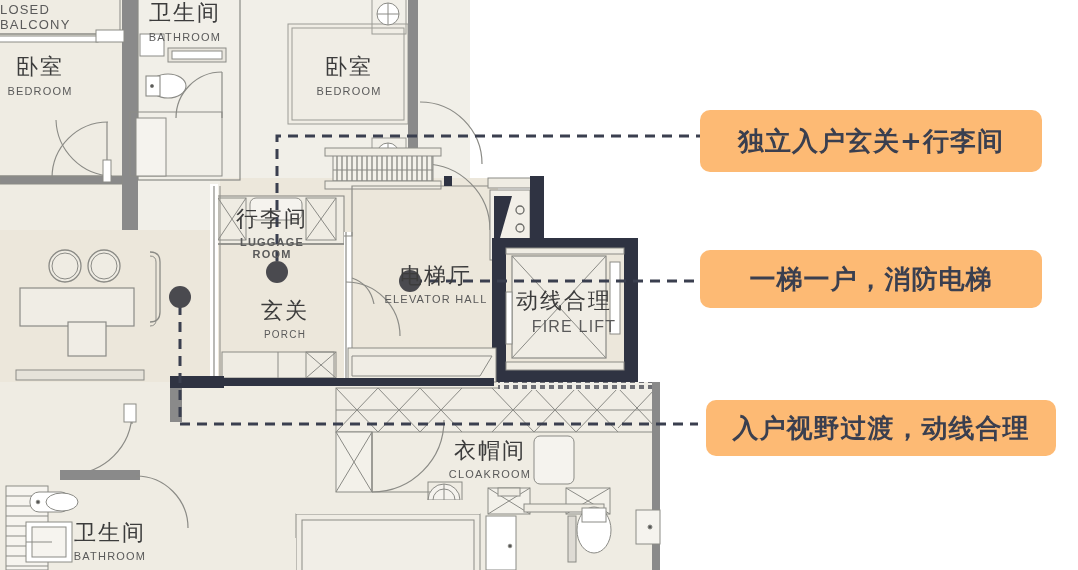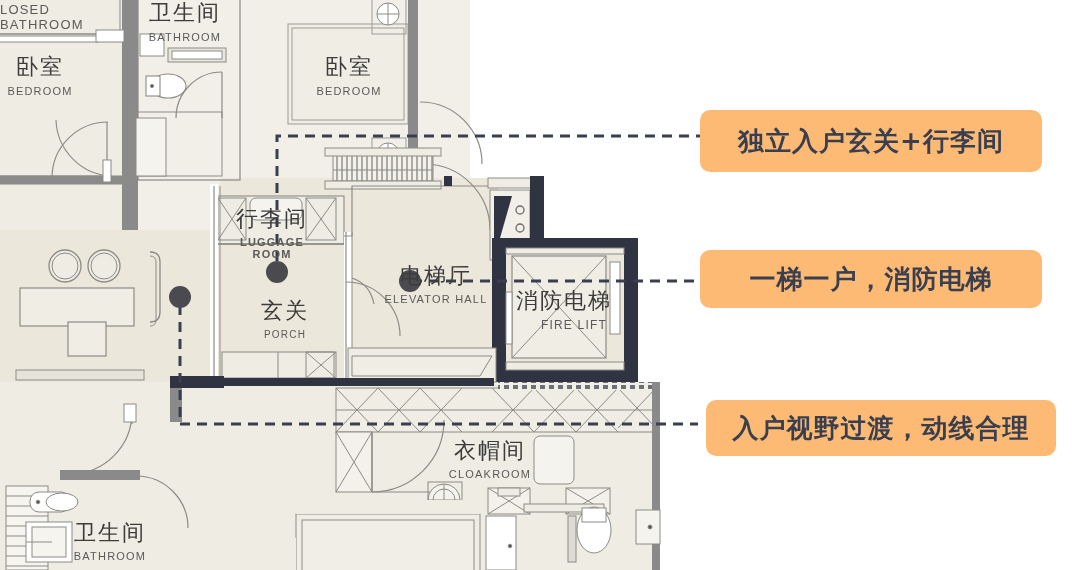--- a/index.html
+++ b/index.html
@@ -319,21 +319,21 @@
     </g>
     <g fill="#4a4a4f">
       <circle cx="277" cy="272" r="11"></circle>
       <circle cx="410" cy="281" r="11"></circle>
       <circle cx="180" cy="297" r="11"></circle>
     </g>
 
   </svg>
 
   <div class="roomlabel" style="left:0px;top:2px;width:120px;text-align:left;">
-    <span class="en" style="font-size:13px;">LOSED BATHROOM</span>
+    <span class="en" style="font-size:13px;">LOSED BALCONY</span>
   </div>
 
   <div class="roomlabel" style="left:0px;top:52px;width:80px;">
     <span class="zh cn" style="font-size:22px;">卧室</span>
     <span class="en" style="font-size:11px;margin-top:3px;">BEDROOM</span>
   </div>
 
   <div class="roomlabel" style="left:140px;top:-2px;width:90px;">
     <span class="zh cn" style="font-size:22px;">卫生间</span>
     <span class="en" style="font-size:11px;margin-top:3px;">BATHROOM</span>
@@ -353,22 +353,22 @@
     <span class="zh cn" style="font-size:22px;">玄关</span>
     <span class="en" style="font-size:10px;margin-top:3px;">PORCH</span>
   </div>
 
   <div class="roomlabel" style="left:380px;top:261px;width:112px;">
     <span class="zh cn" style="font-size:22px;">电梯厅</span>
     <span class="en" style="font-size:11px;margin-top:2px;">ELEVATOR HALL</span>
   </div>
 
   <div class="roomlabel" style="left:508px;top:286px;width:112px;">
-    <span class="zh cn" style="font-size:22px;">消防电梯</span>
-    <span class="en" style="font-size:12px;margin-top:2px;padding-left:20px;">FIRE LIFT</span>
+    <span class="zh cn" style="font-size:22px;">动线合理</span>
+    <span class="en" style="font-size:16px;margin-top:2px;padding-left:20px;">FIRE LIFT</span>
   </div>
 
   <div class="roomlabel" style="left:434px;top:436px;width:112px;">
     <span class="zh cn" style="font-size:22px;">衣帽间</span>
     <span class="en" style="font-size:11px;margin-top:2px;">CLOAKROOM</span>
   </div>
 
   <div class="roomlabel" style="left:62px;top:518px;width:96px;">
     <span class="zh cn" style="font-size:22px;">卫生间</span>
     <span class="en" style="font-size:11px;margin-top:2px;">BATHROOM</span>

